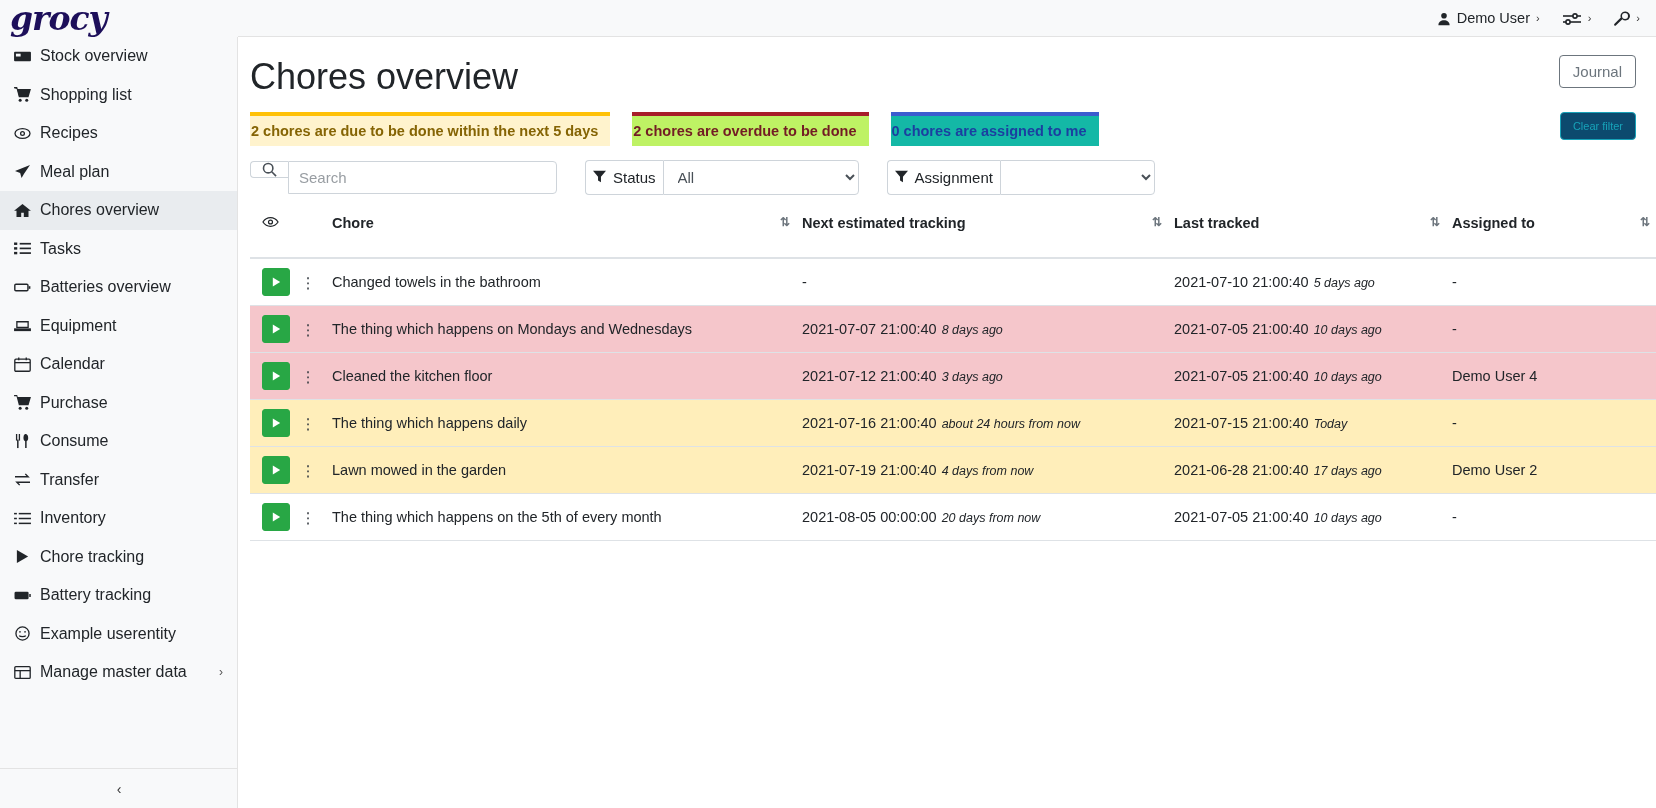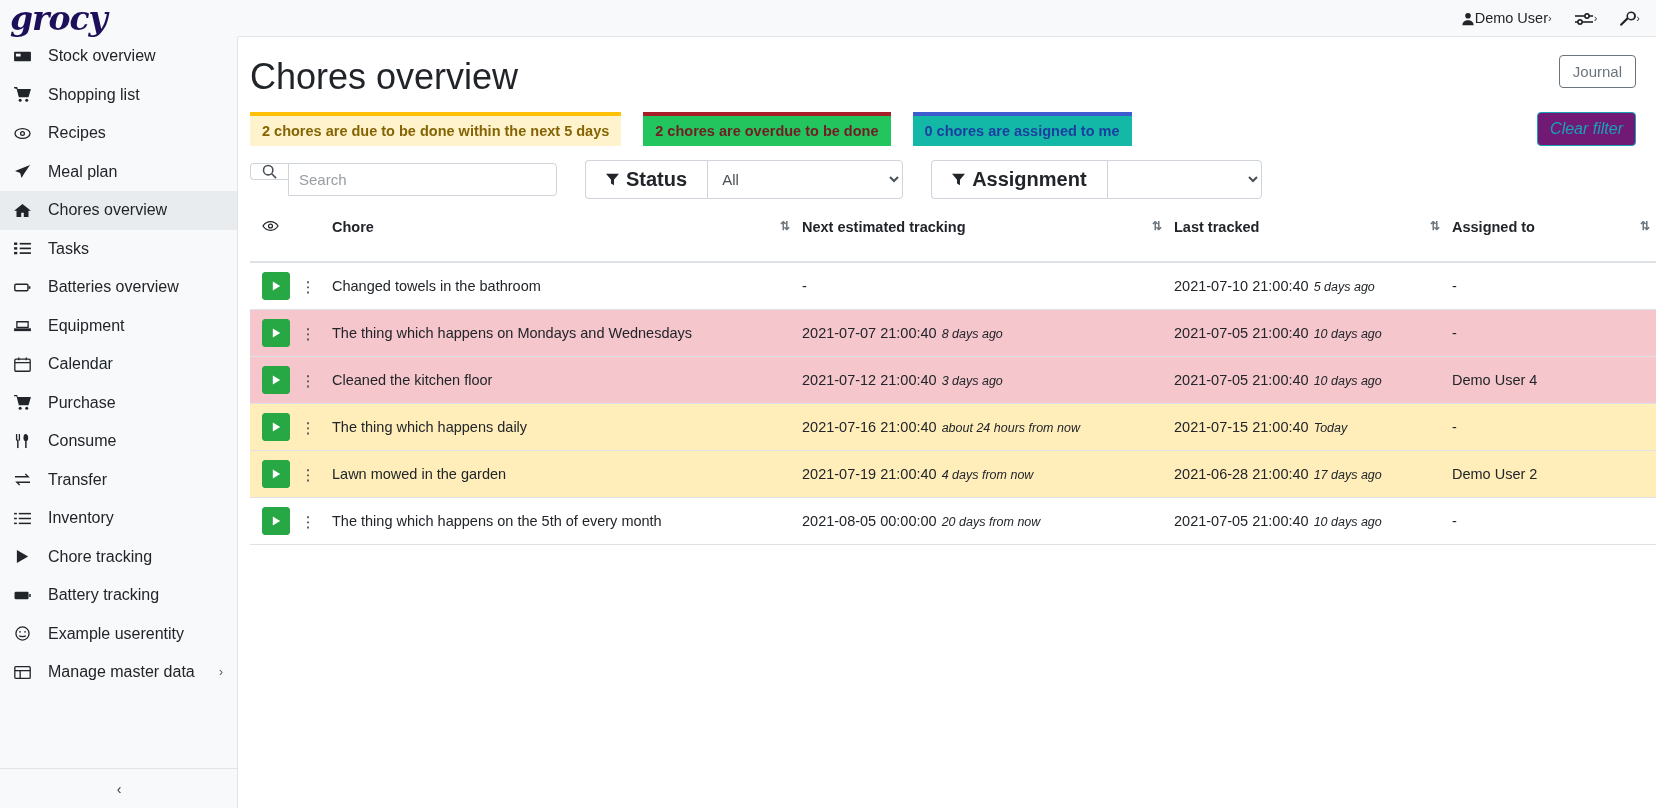--- a/index.html
+++ b/index.html
@@ -35,21 +35,21 @@
     line-height: 1;
     text-decoration-thickness: 2px;
     text-underline-offset: -2px;
   }
   .nav-right {
     margin-left: auto;
     display: flex; align-items: center; gap: 22px;
     padding-right: 16px;
     font-size: 14.5px; color: #212529;
   }
-  .nav-item { display: flex; align-items: center; cursor: pointer; }
+  .nav-item { display: flex; align-items: center; gap: 6px; cursor: pointer; }
   .nav-caret { font-size: 11px; color: #333; }
   .icon-svg { display: inline-block; vertical-align: middle; }
 
   
   .sidebar {
     position: absolute; top: 37px; left: 0; bottom: 0; width: 238px;
     background: #f8f9fa;
     border-right: 1px solid #e3e3e3;
     overflow: hidden;
   }
@@ -61,21 +61,21 @@
     color: #212529;
     cursor: pointer;
     white-space: nowrap;
   }
   .side-item.active { background: #e9ecef; }
   .side-ico {
     width: 24px; flex: 0 0 24px;
     display: inline-flex; align-items: center; justify-content: flex-start;
     font-size: 15px; color: #212529;
   }
-  .side-label { padding-left: 2px; margin-left: 8px; }
+  .side-label { padding-left: 2px; }
   .side-chevron { margin-left: auto; font-size: 12px; color: #555; }
   .sidebar-collapse {
     position: absolute; bottom: 0; left: 0; width: 238px; height: 40px;
     border-top: 1px solid #e3e3e3;
     background: #f8f9fa;
     display: flex; align-items: center; justify-content: center;
     color: #333; font-size: 14px; cursor: pointer;
   }
 
   
@@ -106,38 +106,37 @@
     cursor: pointer;
   }
 
   
   .summary-row {
     display: flex; align-items: flex-start; gap: 22px;
     padding: 14px 20px 0 12px;
   }
   .chip {
     border-top: 4px solid;
-    padding: 7px 12px 7px 12px;
+    padding: 7px 12px 7px 1px;
     font-size: 14.5px;
     font-weight: 700;
     cursor: pointer;
   }
   .chip.warn  { border-color: #ffc107; background: #fff3cd; color: #856404; }
-  .chip.dang  { border-color: #a71d2a; background: #22c55e; color: #721c24; }
+  .chip.dang  { border-color: #a71d2a; background: #bef264; color: #721c24; }
   .chip.info  { border-color: #3c5ccf; background: #14b8a6; color: #1b3fa0; }
   .clear-filter {
     margin-left: auto;
     border: 1px solid #17a2b8;
     color: #17a2b8;
-    background: #701a75;
+    background: #0c4a6e;
     border-radius: 4px;
     padding: 7px 12px;
-    font-size: 16px;
+    font-size: 11px;
     cursor: pointer;
-    font-style: italic;
   }
 
   
   .filter-row {
     display: flex; align-items: center; gap: 28px;
     padding: 14px 20px 0 12px;
   }
   .search-group { display: flex; align-items: flex-start; width: 307px; }
   .search-icon-box {
     width: 38px;
@@ -158,26 +157,25 @@
     outline: none;
     font-family: "Liberation Sans", sans-serif;
   }
   .search-input::placeholder { color: #989da2; }
   .sel-group { display: flex; align-items: stretch; }
   .sel-label {
     border: 1px solid #ced4da;
     border-right: none;
     border-radius: 4px 0 0 4px;
     background: #fff;
-    padding: 7px 20px;
-    font-size: 20px;
+    padding: 7px 7px;
+    font-size: 15px;
     display: flex; align-items: center; gap: 7px;
     color: #212529;
     white-space: nowrap;
-    font-weight: bold;
   }
   select.sel {
     border: 1px solid #ced4da;
     border-radius: 0 4px 4px 0;
     background: #fff;
     padding: 7px 10px;
     font-size: 15px;
     color: #495057;
     font-family: "Liberation Sans", sans-serif;
     outline: none;

